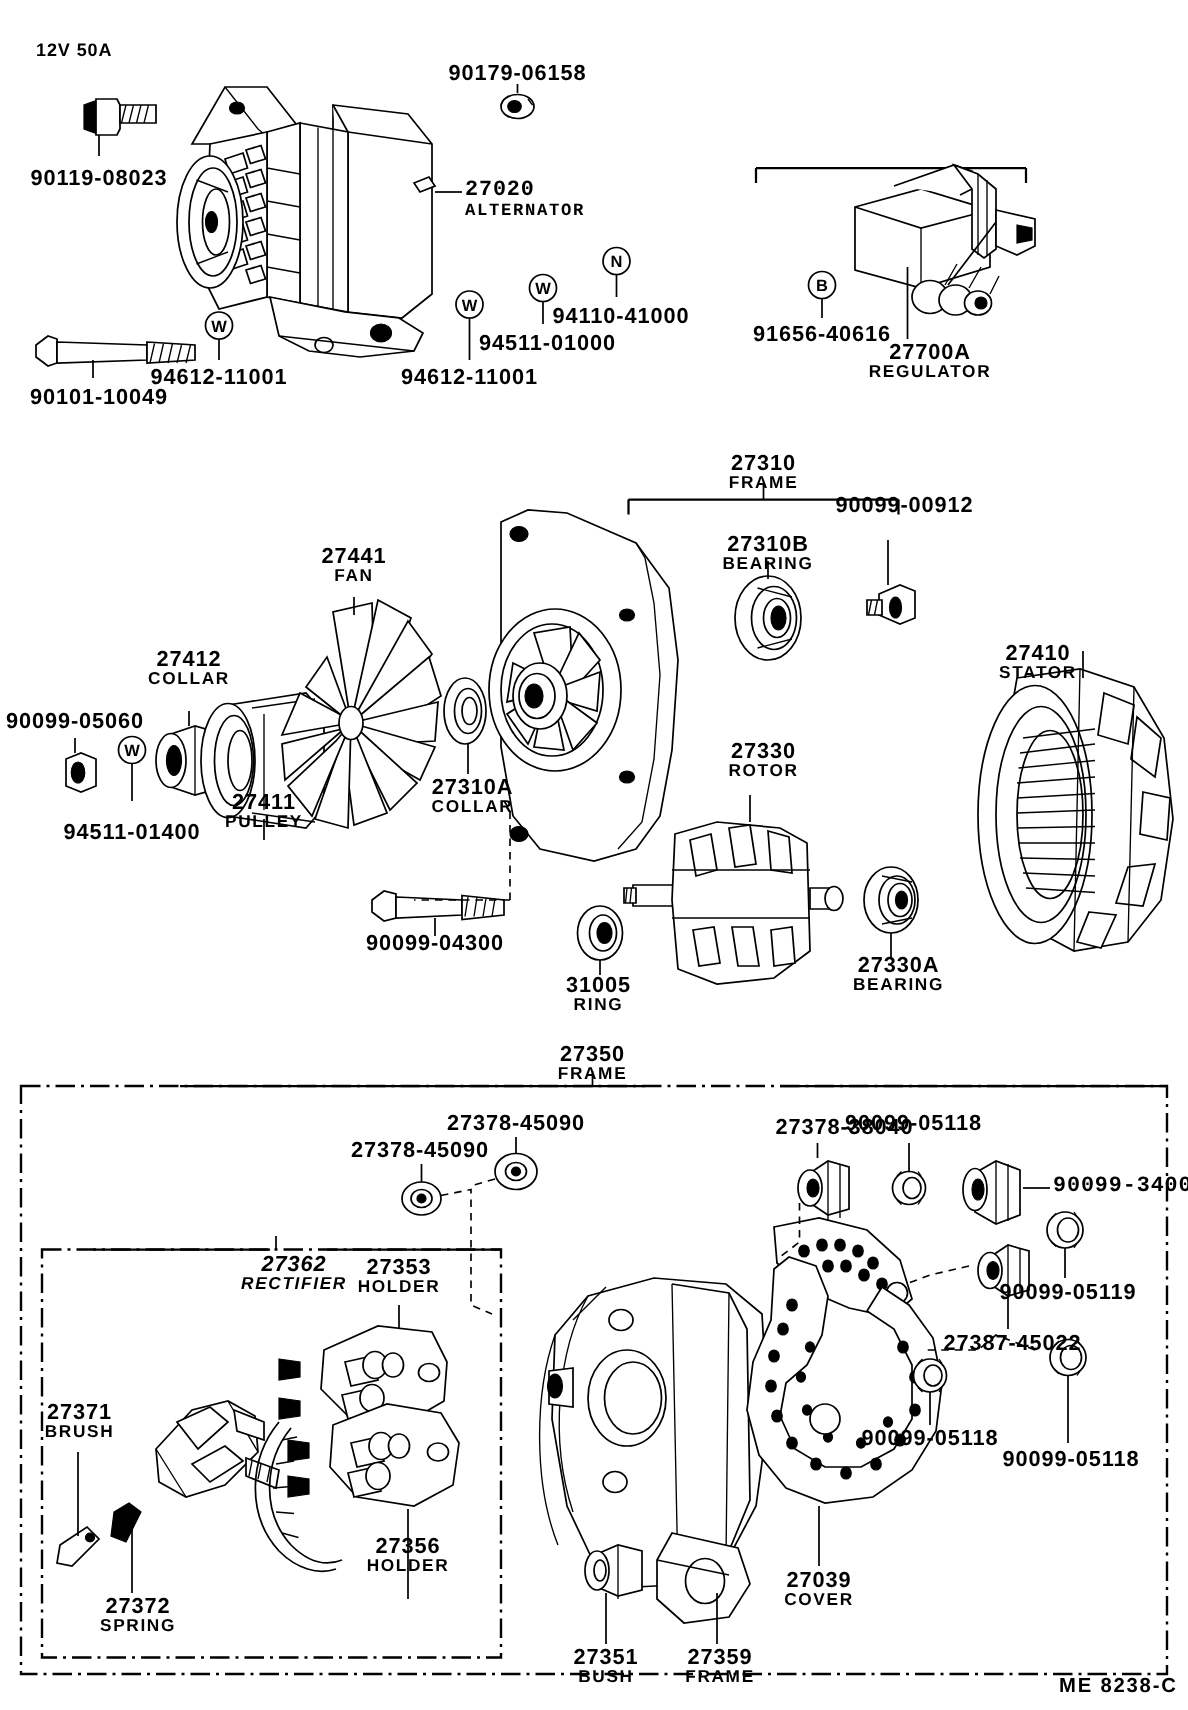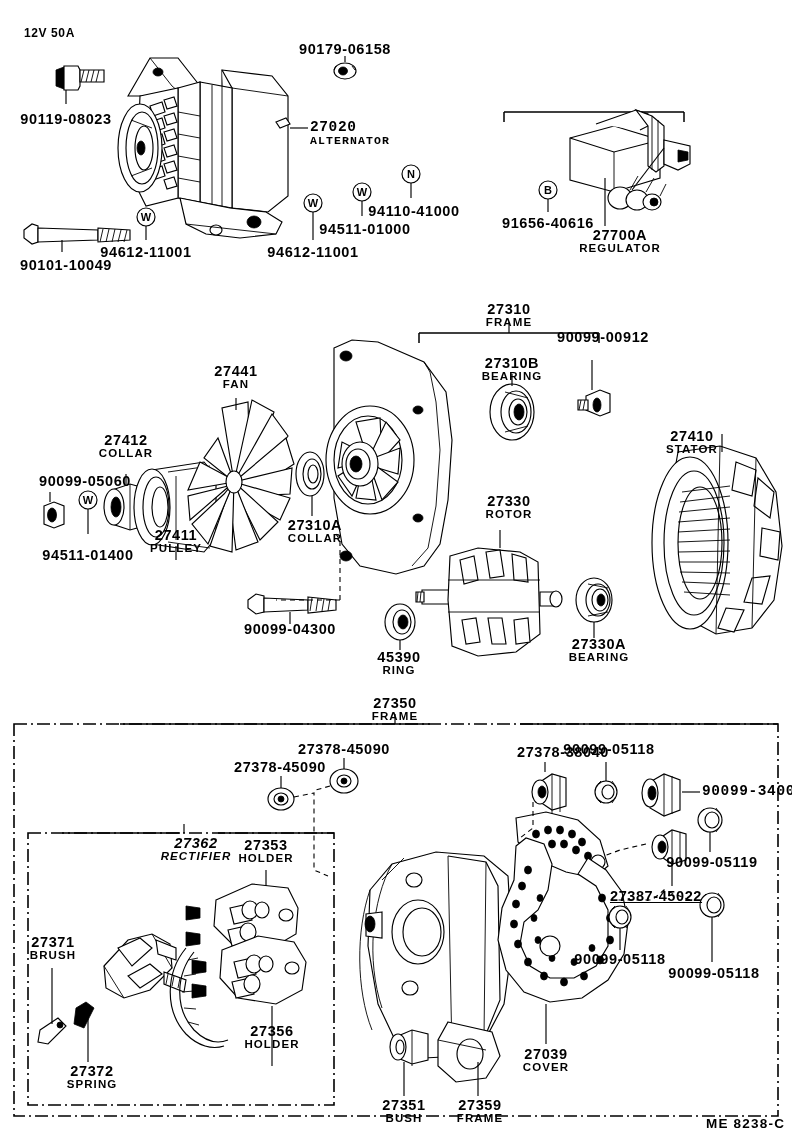--- a/index.html
+++ b/index.html
@@ -665,39 +665,39 @@
     <span class="pn">90099-00912</span>
   </div>
   <div class="lbl ctr" style="left:236px; top:364px;">
     <span class="pn">27441</span>
     <span class="nm">FAN</span>
   </div>
   <div class="lbl ctr" style="left:126px; top:433px;">
     <span class="pn">27412</span>
     <span class="nm">COLLAR</span>
   </div>
-  <div class="lbl ctr" style="left:50px; top:474px;margin-left:35px;">
+  <div class="lbl ctr" style="left:50px; top:474px;">
     <span class="pn">90099-05060</span>
   </div>
   <div class="lbl ctr" style="left:88px; top:548px;">
     <span class="pn">94511-01400</span>
   </div>
   <div class="lbl ctr" style="left:176px; top:528px;">
     <span class="pn">27411</span>
     <span class="nm">PULLEY</span>
   </div>
   <div class="lbl ctr" style="left:315px; top:518px;">
     <span class="pn">27310A</span>
     <span class="nm">COLLAR</span>
   </div>
   <div class="lbl ctr" style="left:290px; top:622px;">
     <span class="pn">90099-04300</span>
   </div>
   <div class="lbl ctr" style="left:399px; top:650px;">
-    <span class="pn">45390</span>
+    <span class="pn">31005</span>
     <span class="nm">RING</span>
   </div>
   <div class="lbl ctr" style="left:509px; top:494px;">
     <span class="pn">27330</span>
     <span class="nm">ROTOR</span>
   </div>
   <div class="lbl ctr" style="left:599px; top:637px;">
     <span class="pn">27330A</span>
     <span class="nm">BEARING</span>
   </div>
@@ -741,21 +741,21 @@
   </div>
   <div class="lbl ctr" style="left:609px; top:742px;">
     <span class="pn">90099-05118</span>
   </div>
   <div class="lbl lft" style="left:702px; top:784px;">
     <span class="pn">90099-34006</span>
   </div>
   <div class="lbl ctr" style="left:712px; top:855px;">
     <span class="pn">90099-05119</span>
   </div>
-  <div class="lbl ctr" style="left:656px; top:889px;text-decoration:underline;">
+  <div class="lbl ctr" style="left:675px; top:889px;">
     <span class="pn">27387-45022</span>
   </div>
   <div class="lbl ctr" style="left:620px; top:952px;">
     <span class="pn">90099-05118</span>
   </div>
   <div class="lbl ctr" style="left:714px; top:966px;">
     <span class="pn">90099-05118</span>
   </div>
   <div class="lbl ctr" style="left:546px; top:1047px;">
     <span class="pn">27039</span>

